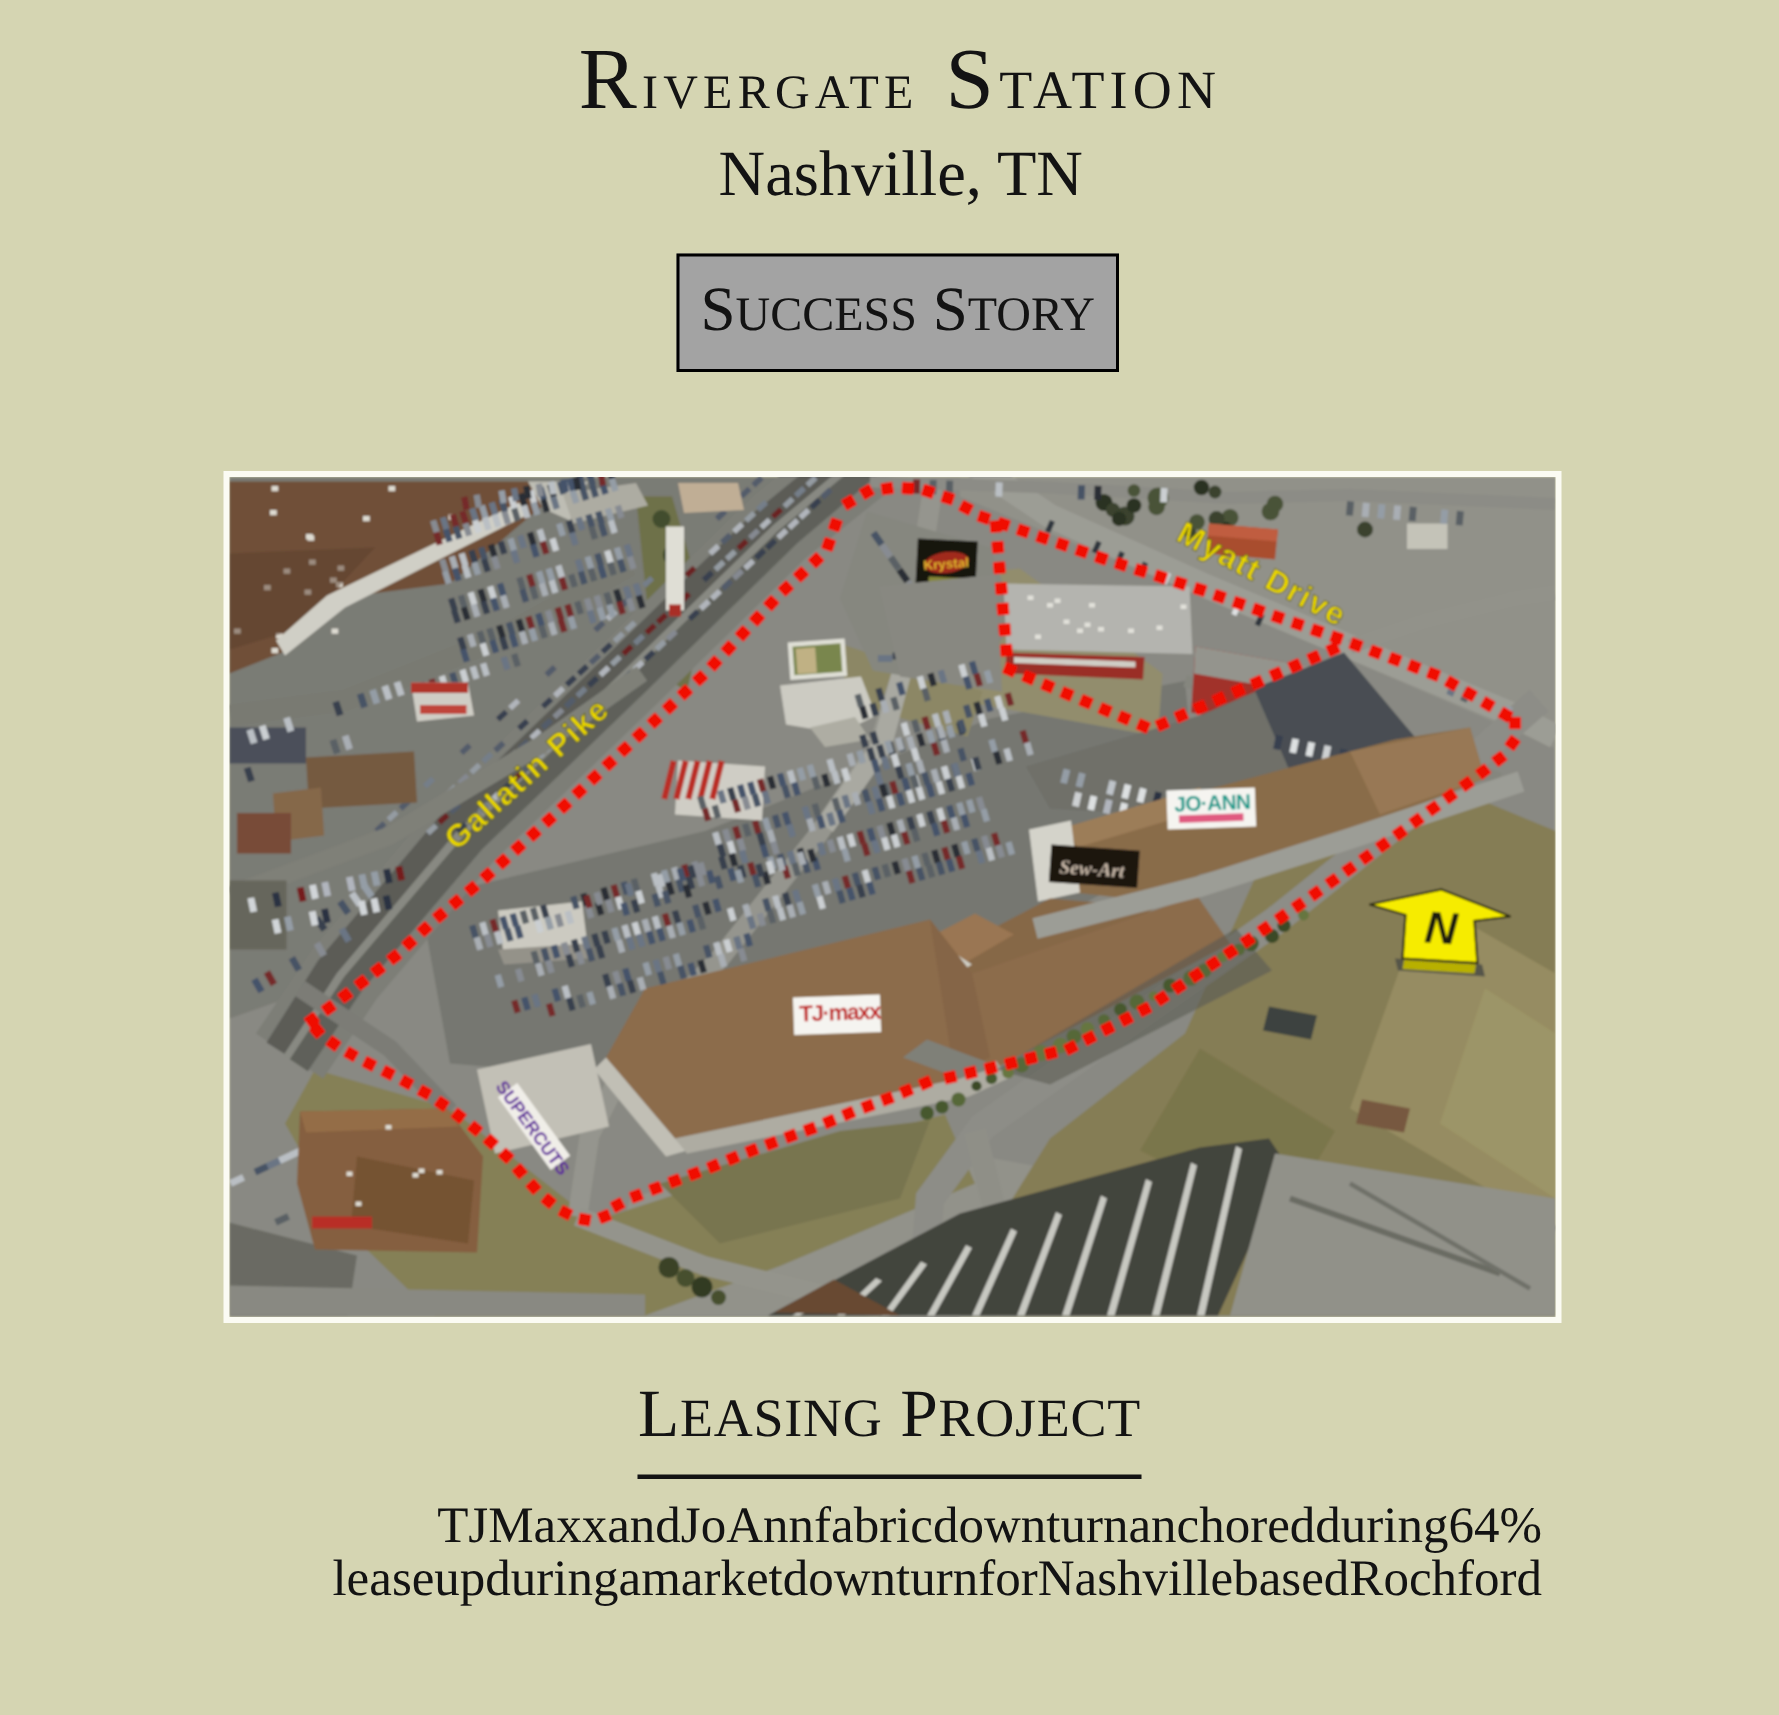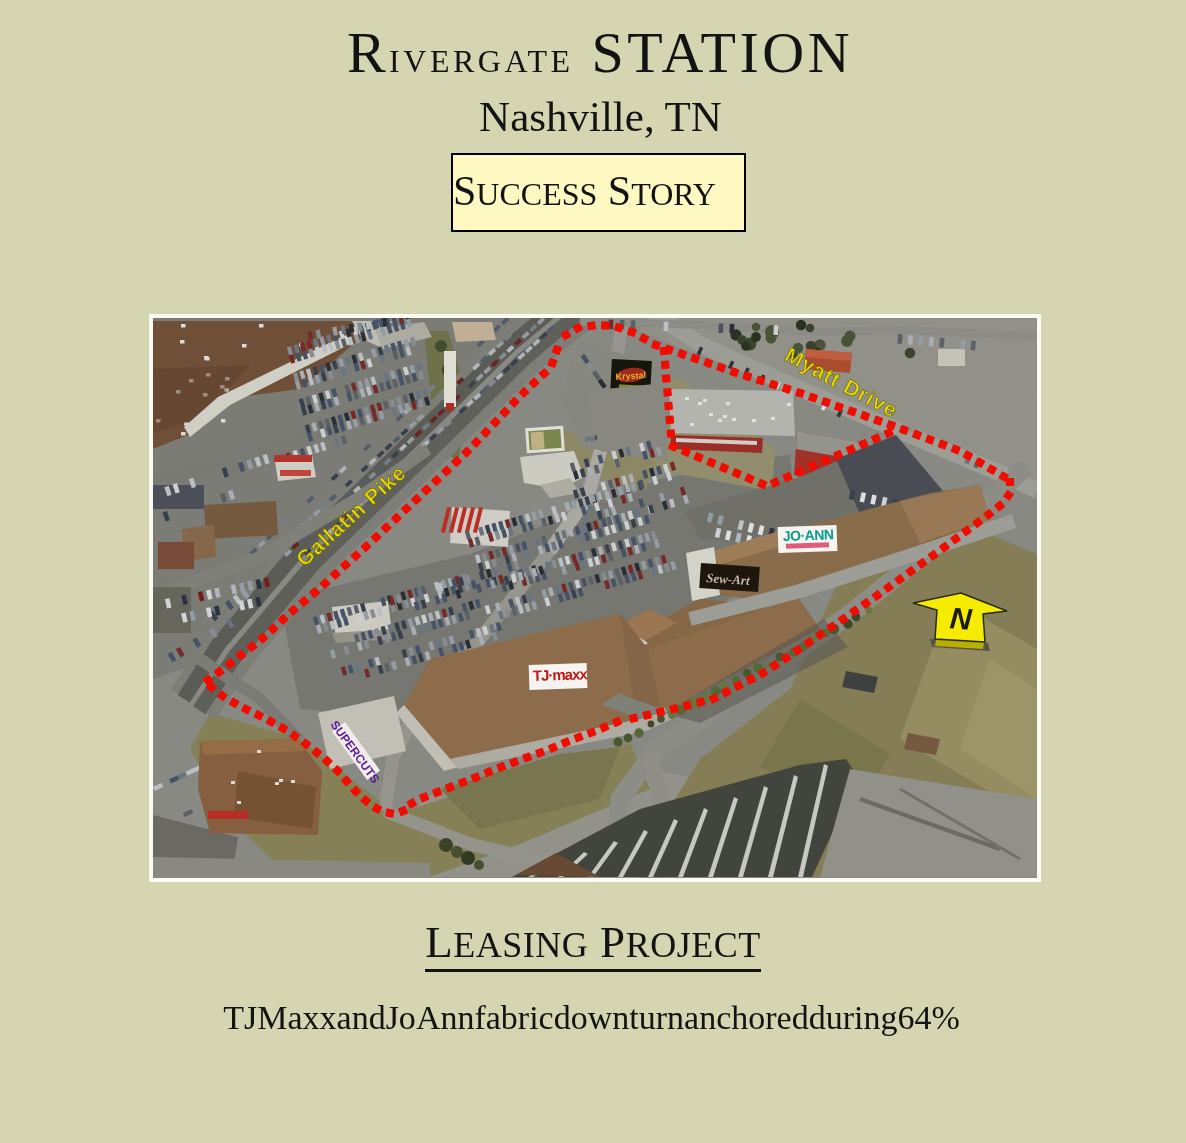--- a/index.html
+++ b/index.html
@@ -1,28 +1,28 @@
 <!DOCTYPE html>
 <html><head>
 <meta charset="utf-8">
 <style>
   html,body{margin:0;padding:0}
   body{width:1186px;height:1143px;background:#d5d5b2;position:relative;overflow:hidden;
        font-family:"Liberation Serif",serif;color:#131313}
   .abs{position:absolute;white-space:nowrap}
-  .jl{display:flex;justify-content:center}
+  .jl{display:flex;justify-content:flex-end}
 </style>
 </head>
 <body>
 
-<div class="abs" style="left:0;width:1200px;top:24px;text-align:center;font-size:58px;line-height:1;letter-spacing:3.5px">R<span style="font-size:32px">IVERGATE</span> S<span style="font-size:58px">TATION</span></div>
+<div class="abs" style="left:0;width:1200px;top:24px;text-align:center;font-size:58px;line-height:1;letter-spacing:3.5px">R<span style="font-size:32px">IVERGATE</span> S<span style="font-size:36px">TATION</span></div>
 
 <div class="abs" style="left:0;width:1201px;top:95px;text-align:center;font-size:43px;line-height:1">Nashville, TN</div>
 
-<div class="abs" style="left:451px;top:153px;width:291px;height:75px;background:#fef9c3;border:2px solid #000;font-size:42px;line-height:73px">S<span style="font-size:32px">UCCESS</span> S<span style="font-size:32px">TORY</span></div>
+<div class="abs" style="left:451px;top:169px;width:291px;height:75px;background:#a3a3a3;border:2px solid #000;text-align:center;font-size:42px;line-height:73px">S<span style="font-size:32px">UCCESS</span> S<span style="font-size:32px">TORY</span></div>
 
 <div class="abs" style="left:149px;top:314px;border:4px solid #fbfbf3;line-height:0"><svg width="884" height="560" viewBox="0 0 884 560">
       <defs>
         <filter id="soft" x="-2%" y="-2%" width="104%" height="104%">
           <feGaussianBlur stdDeviation="0.6"></feGaussianBlur>
         </filter>
       </defs>
       <g filter="url(#soft)">
 <rect x="0" y="0" width="884" height="560" fill="#8f8e87"></rect>
 
@@ -1231,28 +1231,40 @@
 <polygon points="777,321 835,325 837,333 779,329" fill="#55544a"></polygon>
 
 <polygon points="808,275 854,293 830,296 832,324 782,321 784,292 760,285" fill="#f6ec00" stroke="#2a2a10" stroke-width="1.5"></polygon>
 
 <polygon points="783,322 831,325 830,331 782,328" fill="#b8b000"></polygon>
 
 <text x="807" y="311" font-size="30" font-weight="bold" font-style="italic" fill="#1a1a10" font-family="Liberation Sans,sans-serif" text-anchor="middle" transform="rotate(4 807 311)">N</text>
       </g>
     </svg></div>
 
-<div class="abs" style="left:0;width:1186px;top:920px;text-align:center;font-size:45px;line-height:1;letter-spacing:0.5px"><span style="border-bottom:3px solid #131313;padding-bottom:2px">L<span style="font-size:36px">EASING</span> P<span style="font-size:36px">ROJECT</span></span></div>
+<div class="abs" style="left:0;width:1186px;top:920px;text-align:center;font-size:45px;line-height:1;letter-spacing:0.5px"><span style="border-bottom:3px solid #131313;padding-bottom:16px">L<span style="font-size:36px">EASING</span> P<span style="font-size:36px">ROJECT</span></span></div>
 
 <div class="abs" style="left:155px;top:1000px;width:873px;font-size:34px;line-height:35px;white-space:normal">
 <div class="jl">
       <span>TJ</span>
       <span>Maxx</span>
       <span>and</span>
       <span>Jo</span>
       <span>Ann</span>
       <span>fabric</span>
       <span>downturn</span>
       <span>anchored</span>
       <span>during</span>
       <span>64%</span>
     </div>
+<div class="jl">
+      <span>lease</span>
+      <span>up</span>
+      <span>during</span>
+      <span>a</span>
+      <span>market</span>
+      <span>downturn</span>
+      <span>for</span>
+      <span>Nashville</span>
+      <span>based</span>
+      <span>Rochford</span>
+    </div>
 </div>
 
 </body></html>

